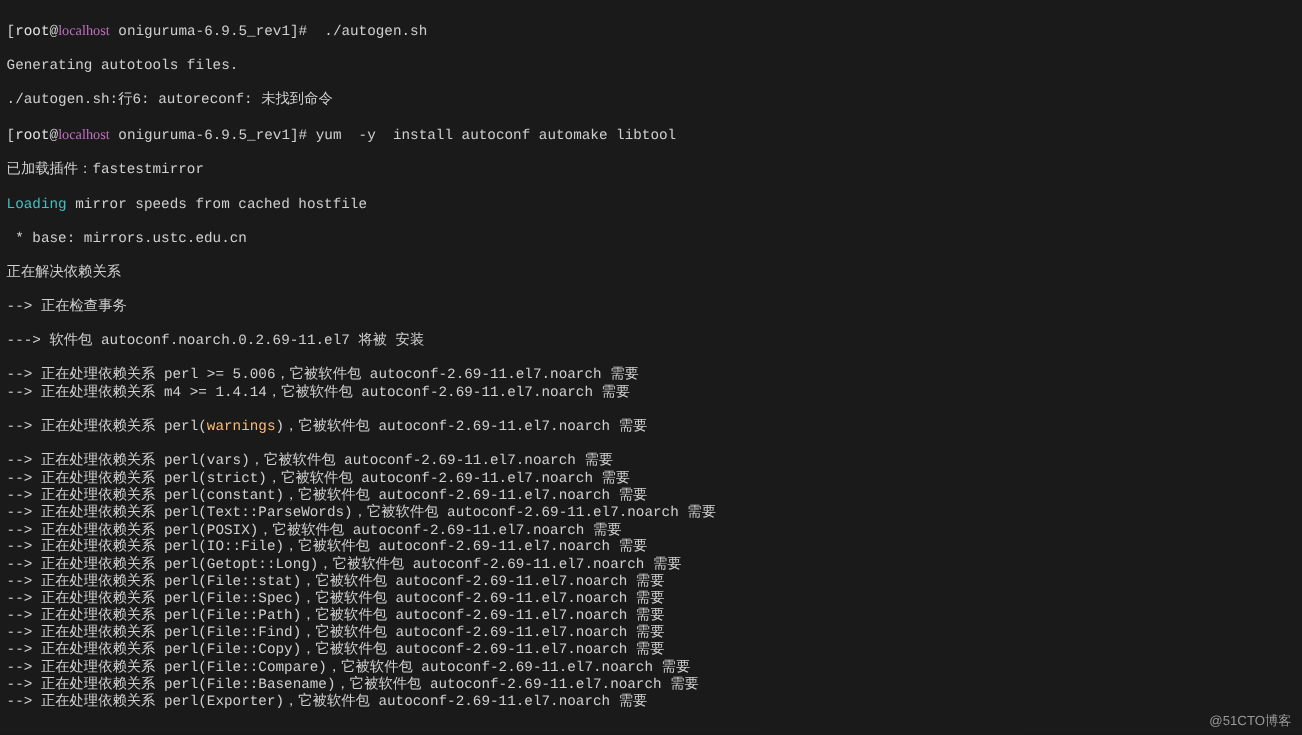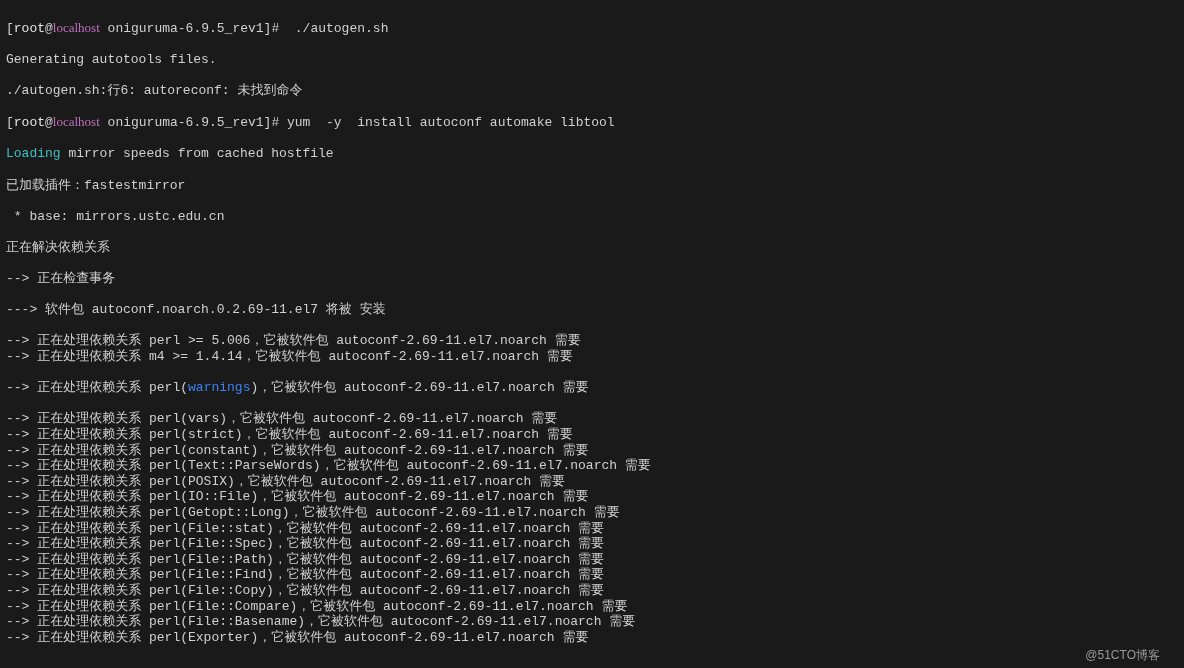--- a/index.html
+++ b/index.html
@@ -18,41 +18,41 @@
   .terminal {
     padding: 4px 6px;
     white-space: pre;
   }
   .line {
     display: block;
   }
   .red { color: #e5e5e5; }
   .magenta { color: #c070c0; font-family: Liberation Serif, serif; }
   .cyan { color: #40c0c0; }
-  .orange { color: #3b82f6; }
+  .orange { color: #fdba74; }
   .watermark {
     position: absolute;
     bottom: 6px;
-    right: 24px;
+    right: 10px;
     font-size: 12px;
     color: #999;
     font-family: sans-serif;
   }
   .prompt-open { color: #d0d0d0; }
 </style>
 </head>
 <body>
 
 <div class="terminal">
 <span class="line"><span class="prompt-open">[</span><span class="red">root</span><span>@</span><span class="magenta">localhost</span><span> oniguruma-6.9.5_rev1</span><span>]# </span><span> ./autogen.sh</span></span>
 <span class="line">Generating autotools files.</span>
 <span class="line">./autogen.sh:行6: autoreconf: 未找到命令</span>
 <span class="line"><span class="prompt-open">[</span><span class="red">root</span><span>@</span><span class="magenta">localhost</span><span> oniguruma-6.9.5_rev1</span><span>]# </span><span>yum  -y  install autoconf automake libtool</span></span>
+<span class="line">已加载插件：fastestmirror</span>
 <span class="line"><span class="cyan">Loading</span><span> mirror speeds from cached hostfile</span></span>
-<span class="line">已加载插件：fastestmirror</span>
 <span id="mirrors-host"><span class="line"> * base: mirrors.ustc.edu.cn</span></span>
 <span class="line">正在解决依赖关系</span>
 <span class="line">--&gt; 正在检查事务</span>
 <span class="line">---&gt; 软件包 autoconf.noarch.0.2.69-11.el7 将被 安装</span>
 <span id="deps-pre-host"><span class="line">--&gt; 正在处理依赖关系 perl &gt;= 5.006，它被软件包 autoconf-2.69-11.el7.noarch 需要</span><span class="line">--&gt; 正在处理依赖关系 m4 &gt;= 1.4.14，它被软件包 autoconf-2.69-11.el7.noarch 需要</span></span>
 <span class="line"><span>--&gt; 正在处理依赖关系 </span><span>perl(</span><span class="orange">warnings</span><span>)，它被软件包 autoconf-2.69-11.el7.noarch 需要</span></span>
 <span id="deps-post-host"><span class="line">--&gt; 正在处理依赖关系 perl(vars)，它被软件包 autoconf-2.69-11.el7.noarch 需要</span><span class="line">--&gt; 正在处理依赖关系 perl(strict)，它被软件包 autoconf-2.69-11.el7.noarch 需要</span><span class="line">--&gt; 正在处理依赖关系 perl(constant)，它被软件包 autoconf-2.69-11.el7.noarch 需要</span><span class="line">--&gt; 正在处理依赖关系 perl(Text::ParseWords)，它被软件包 autoconf-2.69-11.el7.noarch 需要</span><span class="line">--&gt; 正在处理依赖关系 perl(POSIX)，它被软件包 autoconf-2.69-11.el7.noarch 需要</span><span class="line">--&gt; 正在处理依赖关系 perl(IO::File)，它被软件包 autoconf-2.69-11.el7.noarch 需要</span><span class="line">--&gt; 正在处理依赖关系 perl(Getopt::Long)，它被软件包 autoconf-2.69-11.el7.noarch 需要</span><span class="line">--&gt; 正在处理依赖关系 perl(File::stat)，它被软件包 autoconf-2.69-11.el7.noarch 需要</span><span class="line">--&gt; 正在处理依赖关系 perl(File::Spec)，它被软件包 autoconf-2.69-11.el7.noarch 需要</span><span class="line">--&gt; 正在处理依赖关系 perl(File::Path)，它被软件包 autoconf-2.69-11.el7.noarch 需要</span><span class="line">--&gt; 正在处理依赖关系 perl(File::Find)，它被软件包 autoconf-2.69-11.el7.noarch 需要</span><span class="line">--&gt; 正在处理依赖关系 perl(File::Copy)，它被软件包 autoconf-2.69-11.el7.noarch 需要</span><span class="line">--&gt; 正在处理依赖关系 perl(File::Compare)，它被软件包 autoconf-2.69-11.el7.noarch 需要</span><span class="line">--&gt; 正在处理依赖关系 perl(File::Basename)，它被软件包 autoconf-2.69-11.el7.noarch 需要</span><span class="line">--&gt; 正在处理依赖关系 perl(Exporter)，它被软件包 autoconf-2.69-11.el7.noarch 需要</span></span>
 
 
 </div>

